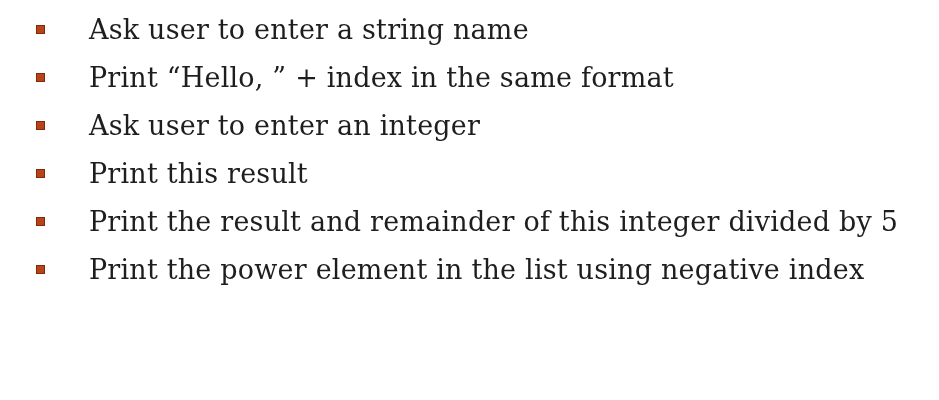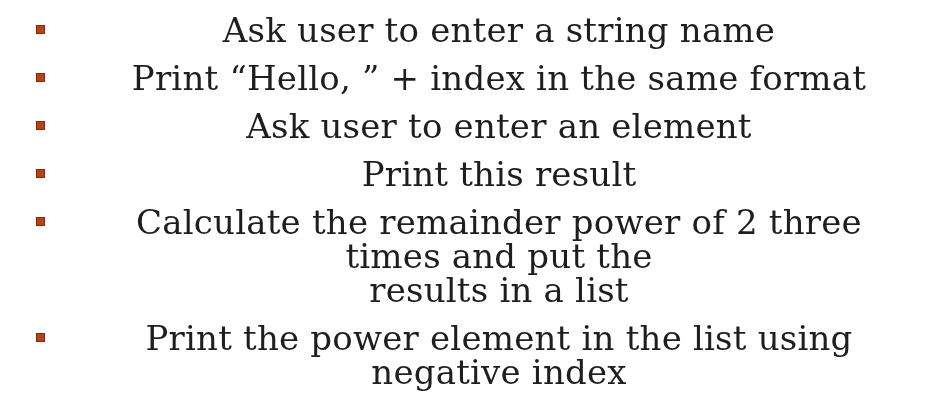--- a/index.html
+++ b/index.html
@@ -28,24 +28,23 @@
   }
   ul.bullets{
     list-style:none;
     margin:0;
     padding:13px 30px 0 0;
   }
   ul.bullets li{
     position:relative;
     padding-left:89px;
     margin:0 0 14px 0;
-    font-size:34px;
+    font-size:27px;
     line-height:34px;
     letter-spacing:0.2px;
-    text-align:center;
   }
   ul.bullets li .sq{
     position:absolute;
     left:36px;
     top:12px;
     width:9px;
     height:9px;
     background:var(--bullet);
     border:1px solid var(--bullet-border);
   }
@@ -61,29 +60,31 @@
     <li>
       <span class="sq"></span>
       <span class="txt">Ask user to enter a string name</span>
     </li>
     <li>
       <span class="sq"></span>
       <span class="txt">Print “Hello, ” + index in the same format</span>
     </li>
     <li>
       <span class="sq"></span>
-      <span class="txt">Ask user to enter an element</span>
+      <span class="txt">Ask user to enter an integer</span>
     </li>
     <li>
       <span class="sq"></span>
       <span class="txt">Print this result</span>
     </li>
     <li>
       <span class="sq"></span>
-      <span class="txt">Calculate the remainder power of 2 three times and put the
-results in a list</span>
+      <span class="txt">Print the result and remainder of this integer divided by 5</span>
+    </li>
+    <li>
+      <span class="sq"></span>
     </li>
     <li>
       <span class="sq"></span>
       <span class="txt">Print the power element in the list using negative index</span>
     </li>
   </ul>
 </div>
 
 </body></html>

